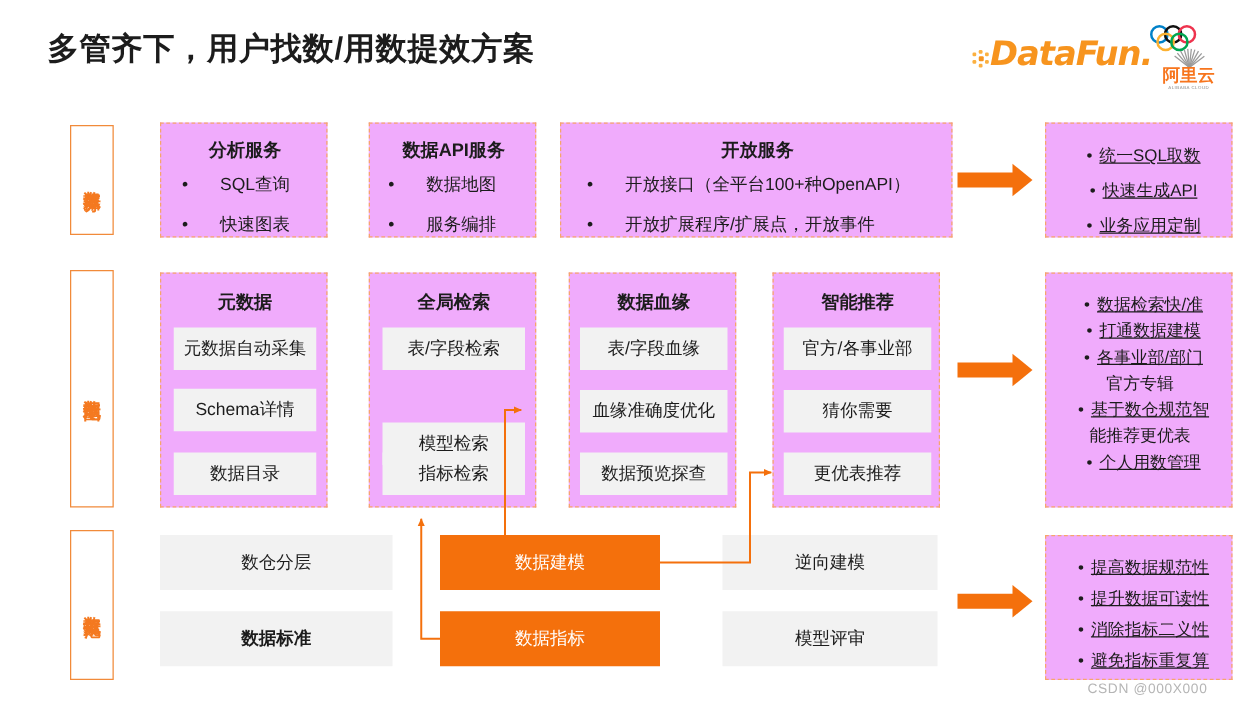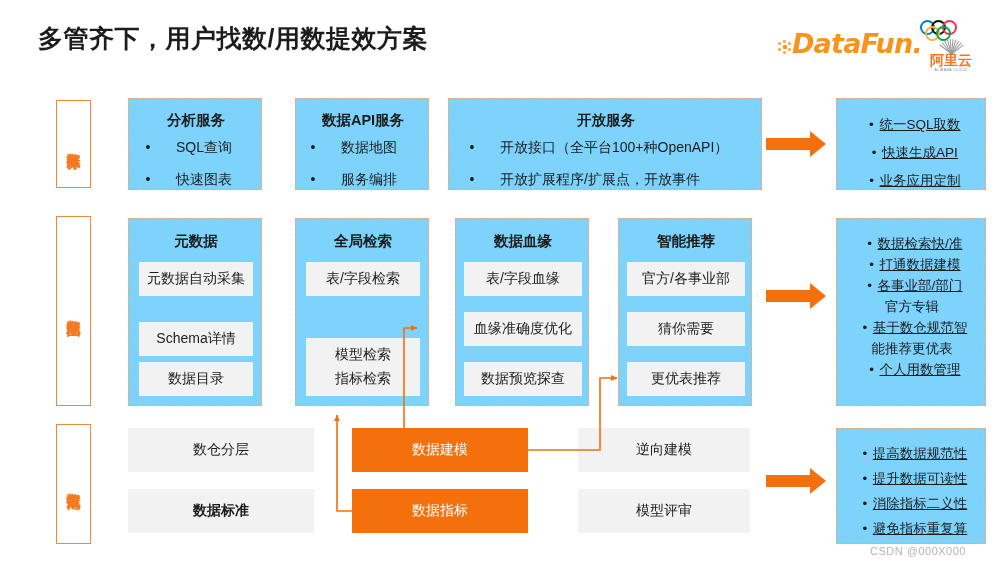--- a/index.html
+++ b/index.html
@@ -90,21 +90,21 @@
     display: flex;
     align-items: center;
     justify-content: center;
     letter-spacing: 1px;
   }
   .cat-label span { display: block; writing-mode: vertical-rl; }
 
   
   .dashed-box {
     border: 1.3px dashed #F6A66B;
-    background: #7dd3fc;
+    background: #f0abfc;
   }
   .box-title {
     text-align: center;
     font-weight: bold;
     font-size: 14.5px;
     color: #1c1c1c;
   }
 
   
   .bullet-row {
@@ -286,21 +286,21 @@
     <div class="rc-row" style="margin-top:7px;">
       <span class="dot">•</span>
       <span class="txt">业务应用定制</span>
     </div>
   </div>
 </div>
 
 <div class="abs dashed-box" style="left:128px; top:218px; width:134px; height:188px;">
   <div class="box-title abs" style="left:0;top:13px;width:134px;">元数据</div>
   <div class="abs cell" style="left:10px; top:43px; width:114px; height:34px;">元数据自动采集</div>
-  <div class="abs cell" style="left:10px; top:103px; width:114px; height:34px;">Schema详情</div>
+  <div class="abs cell" style="left:10px; top:92px; width:114px; height:34px;">Schema详情</div>
   <div class="abs cell" style="left:10px; top:143px; width:114px; height:34px;">数据目录</div>
 </div>
 
 <div class="abs dashed-box" style="left:295px; top:218px; width:134px; height:188px;">
   <div class="box-title abs" style="left:0;top:13px;width:134px;">全局检索</div>
   <div class="abs cell" style="left:10px; top:43px; width:114px; height:34px;">表/字段检索</div>
   <div class="abs cell" style="left:10px; top:93px; width:114px; height:34px;margin-top:26px;">模型检索</div>
   <div class="abs cell" style="left:10px; top:143px; width:114px; height:34px;">指标检索</div>
 </div>
 

